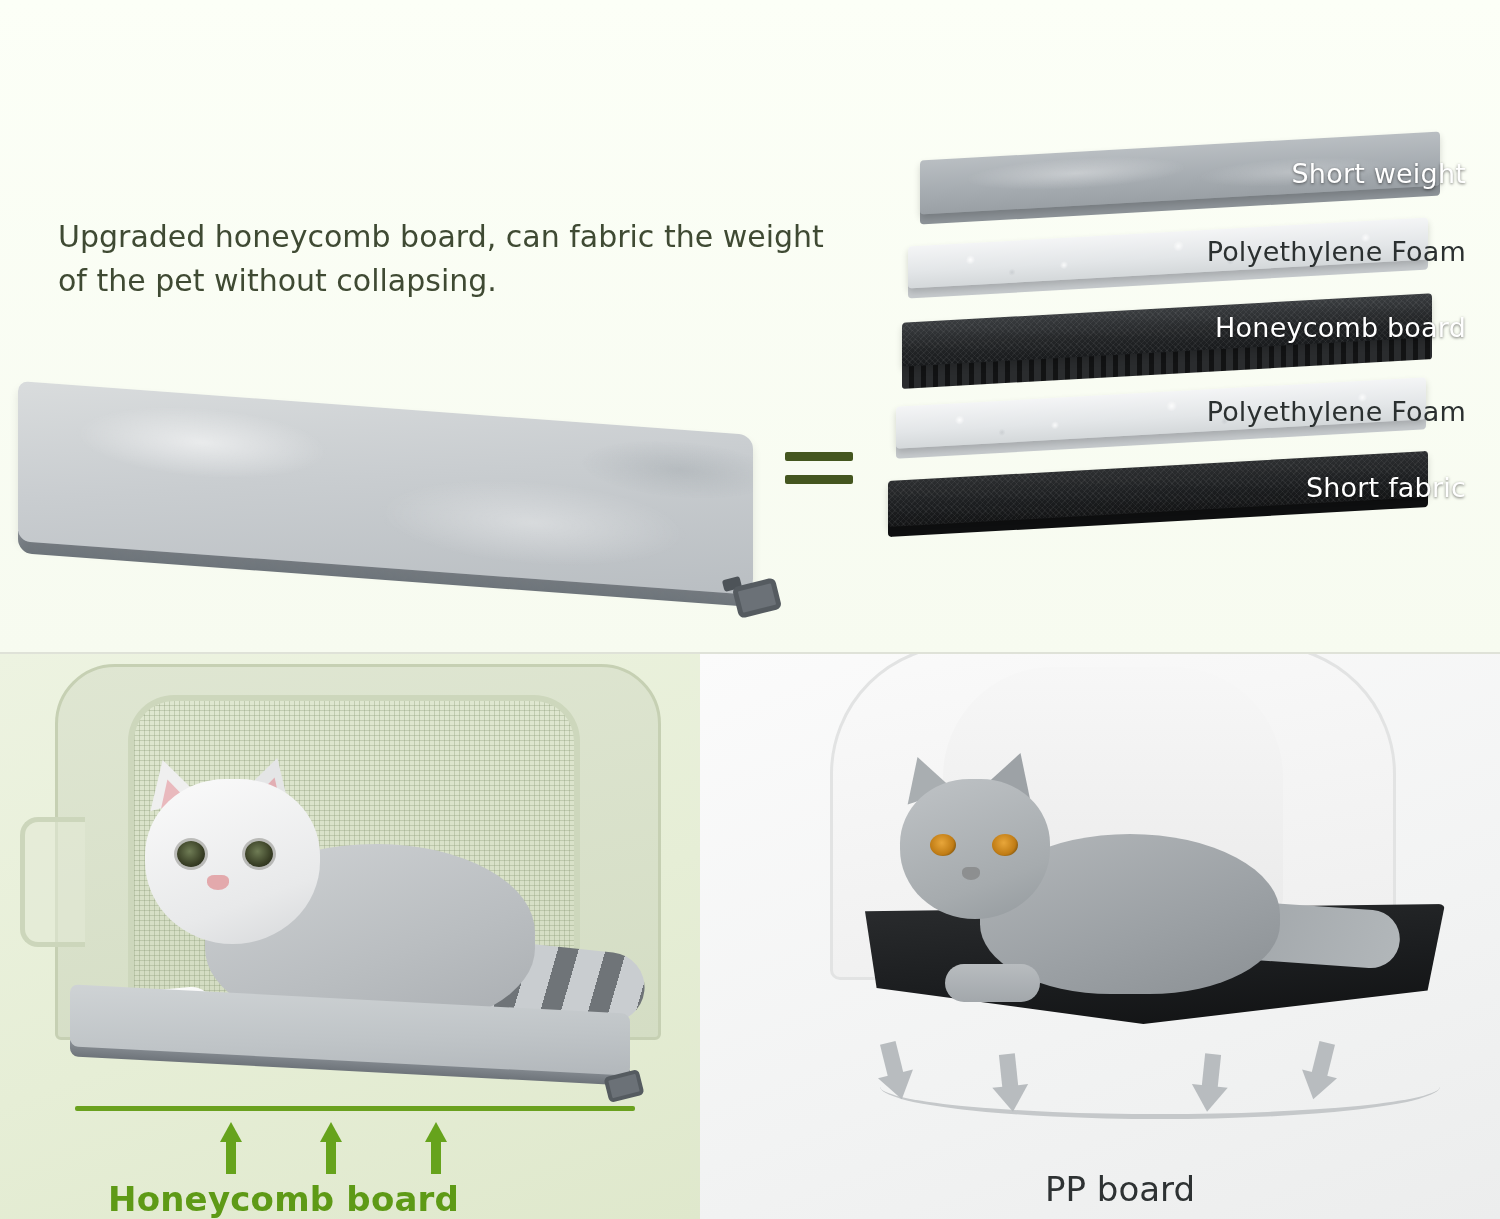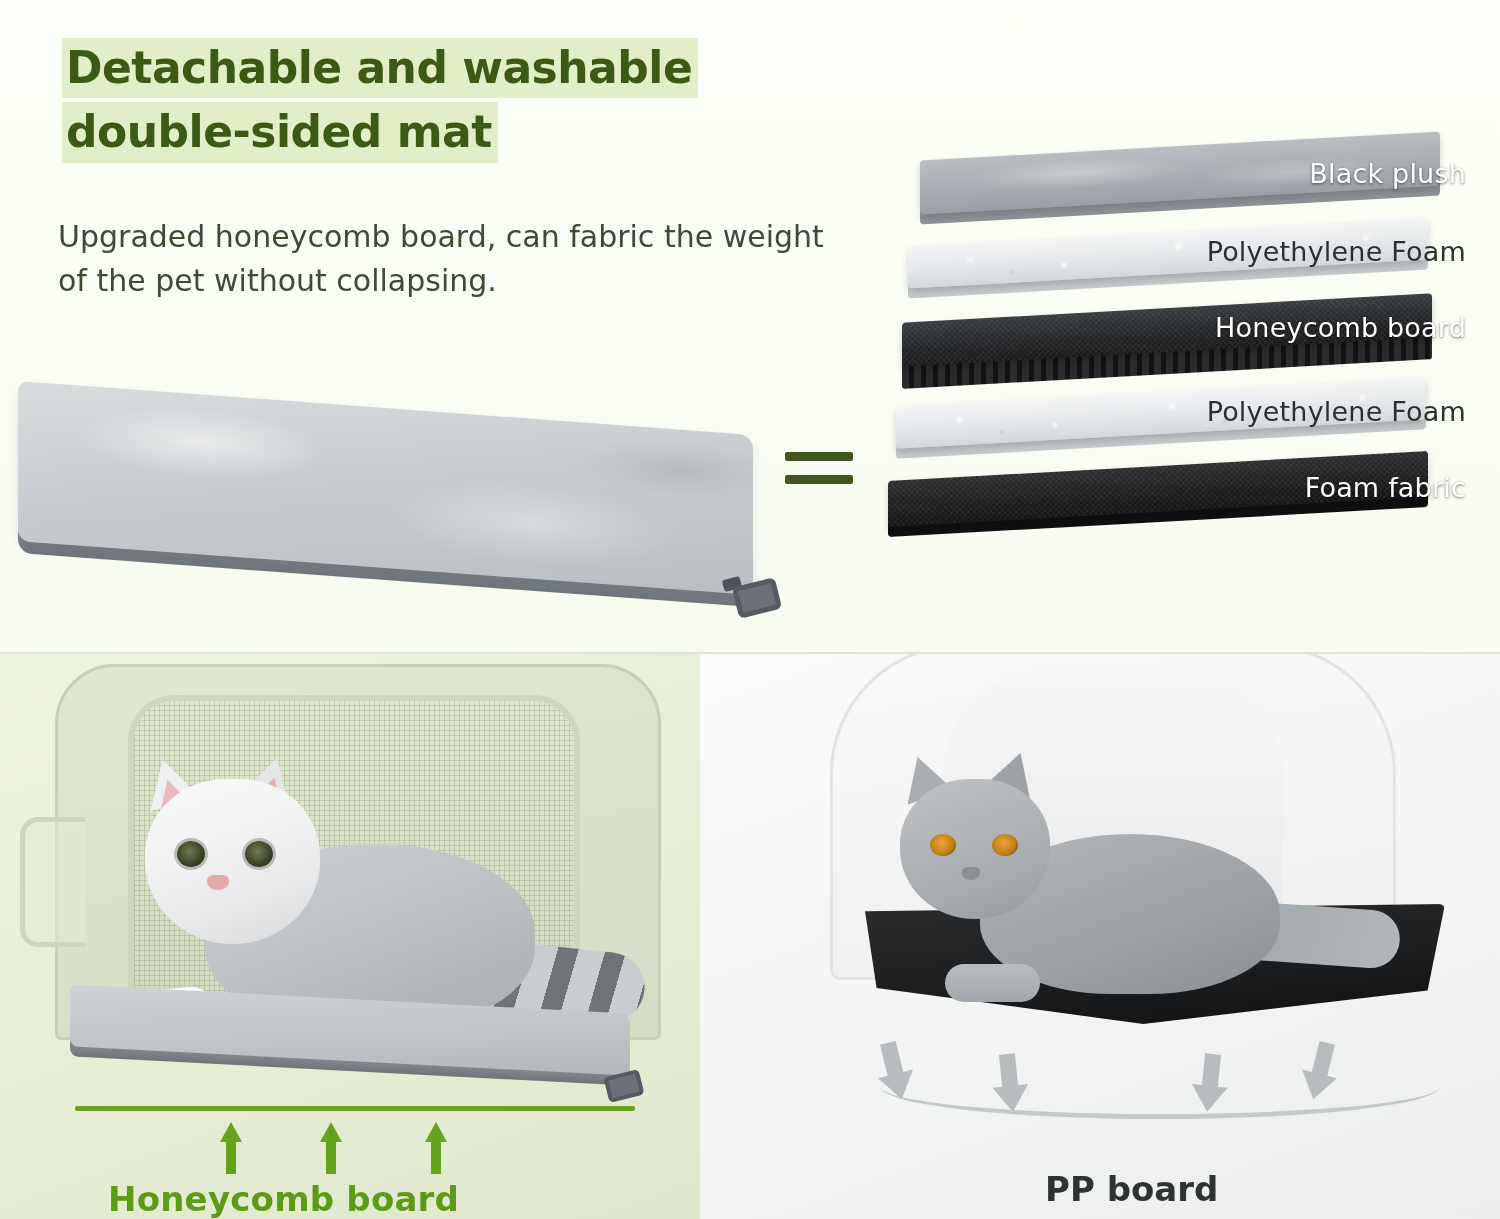--- a/index.html
+++ b/index.html
@@ -518,42 +518,38 @@
     left: 180px; top: 400px;
     width: 560px; height: 60px;
     border-bottom: 5px solid #c5c8ca;
     border-radius: 0 0 50% 50%;
   }
 
   .label-pp {
     position: absolute;
     left: 345px; top: 515px;
     font-size: 34px;
-    font-weight: bold;
+    font-weight: normal;
     color: #2e3233;
   }
 
   .divider-h {
     position: absolute;
     left: 0; top: 652px;
     width: 1500px; height: 3px;
     background: #dfe2d8;
   }
 </style>
 </head>
 <body>
 
 <div class="page">
 
   <div class="top-section">
 
-    <div class="headline">
-      <div class="headline-line">Detachable and washable</div><br>
-      <div class="headline-line">double-sided mat</div>
-    </div>
 
     <div class="subhead">Upgraded honeycomb board, can fabric the weight of the pet without collapsing.</div>
 
     <div class="mat-photo">
       <div class="mat-edge"></div>
       <div class="mat-body">
         <div class="mat-fuzz"></div>
       </div>
       <div class="mat-zipper">
         <div class="zip-tab"></div>
@@ -565,21 +561,21 @@
       <span></span>
         <span></span>
     </div>
 
     <div class="stack">
 
       <div class="l1-side"></div>
       <div class="layer l1">
         <div class="plush-tex"></div>
       </div>
-      <div class="layer-label lbl-white" style="top: 18px;">Black plush</div>
+      <div class="layer-label lbl-white" style="top: 18px;">Short weight</div>
 
       <div class="l2-side"></div>
       <div class="layer l2">
         <div class="foam-tex"></div>
       </div>
       <div class="layer-label lbl-dark" style="top: 96px;">Polyethylene Foam</div>
 
       <div class="l3-core"></div>
       <div class="layer l3">
         <div class="fabric-tex"></div>
@@ -589,21 +585,21 @@
       <div class="l4-side"></div>
       <div class="layer l4">
         <div class="foam-tex"></div>
       </div>
       <div class="layer-label lbl-dark" style="top: 256px;">Polyethylene Foam</div>
 
       <div class="l5-side"></div>
       <div class="layer l5">
         <div class="fabric-tex"></div>
       </div>
-      <div class="layer-label lbl-white" style="top: 332px;">Foam fabric</div>
+      <div class="layer-label lbl-white" style="top: 332px;">Short fabric</div>
 
     </div>
   </div>
 
   <div class="divider-h"></div>
 
   <div class="bottom-section">
 
     <div class="panel-left">
 

